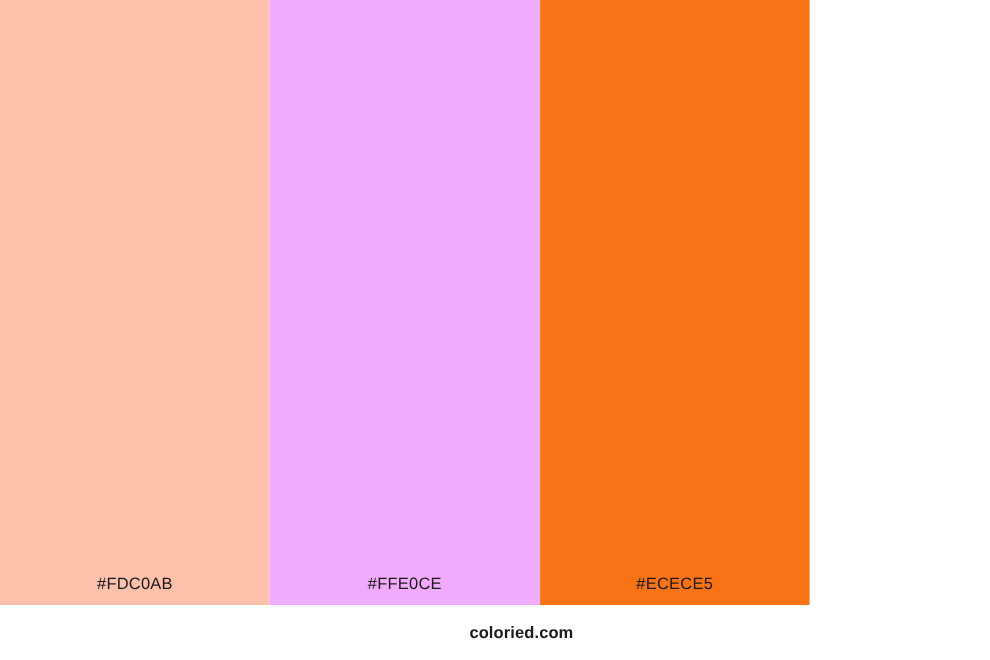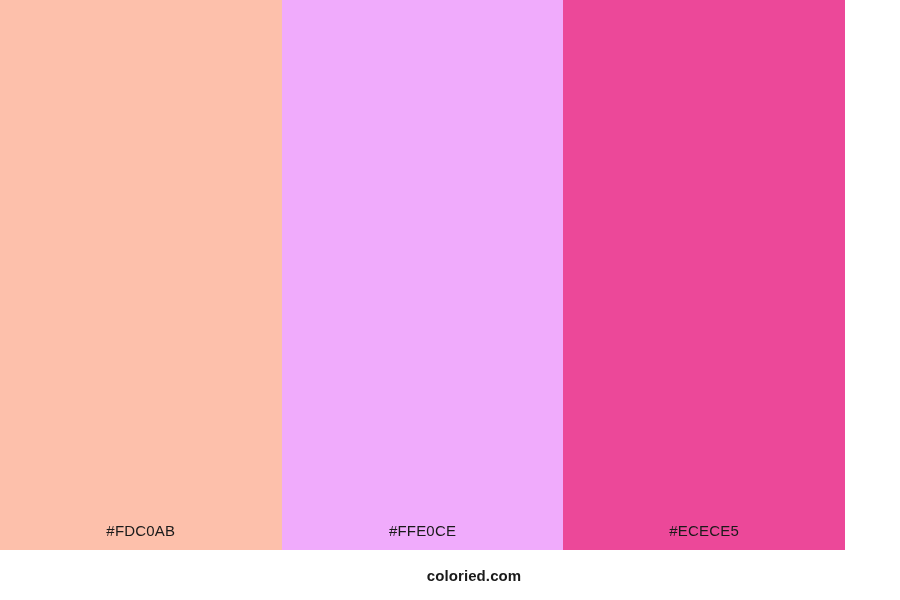--- a/index.html
+++ b/index.html
@@ -16,21 +16,21 @@
   .palette-page {
     width: 900px;
     height: 600px;
     display: flex;
     flex-direction: column;
     background: #ffffff;
   }
   .swatch-strip {
     display: flex;
     flex-direction: row;
-    width: 845px;
+    width: 736px;
     height: 550px;
   }
   .swatch {
     flex: 1 1 0;
     height: 550px;
     position: relative;
     display: flex;
     align-items: flex-end;
     justify-content: center;
   }
@@ -73,21 +73,21 @@
   <div class="swatch-strip">
 
     <div class="swatch" style="background-color: rgb(253, 192, 171);">
       <span class="swatch-label">#FDC0AB</span>
     </div>
 
     <div class="swatch" style="background-color: #f0abfc;">
       <span class="swatch-label">#FFE0CE</span>
     </div>
 
-    <div class="swatch" style="background-color: #ec4899;">
+    <div class="swatch" style="background-color: #f97316;">
       <span class="swatch-label">#ECECE5</span>
     </div>
 
 
 
   </div>
 
   <div class="footer">
     <span class="footer-brand">coloried.com</span>
   </div>

